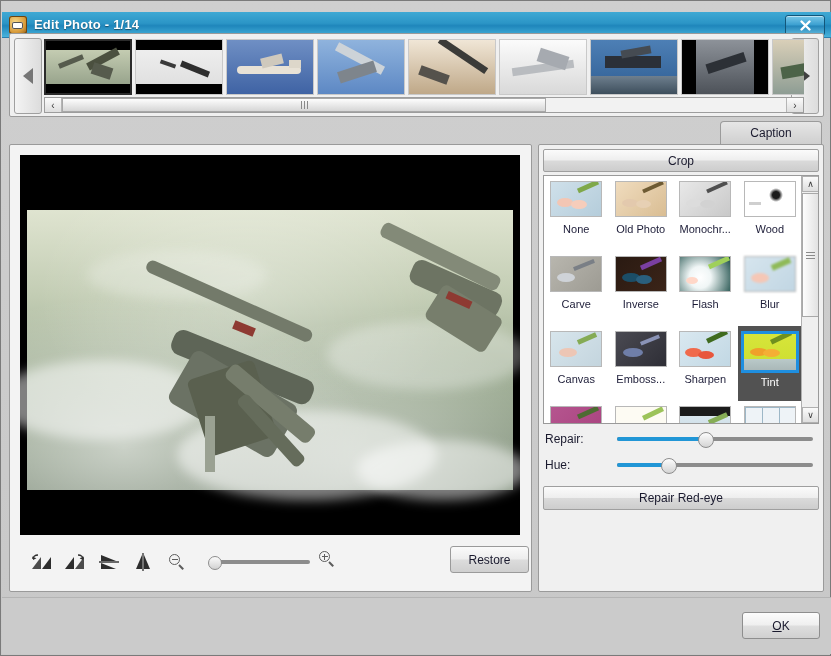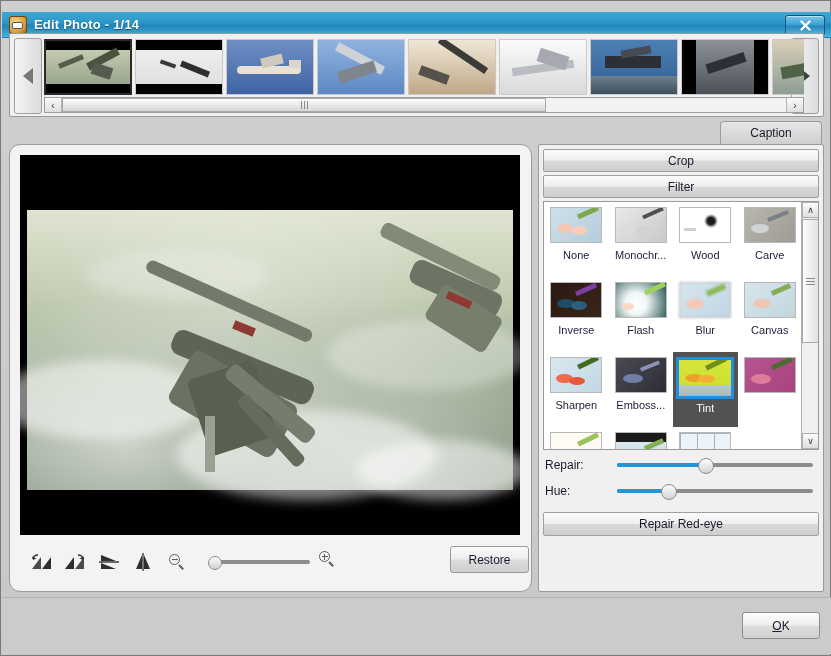--- a/index.html
+++ b/index.html
@@ -103,21 +103,21 @@
     border-radius:4px 4px 0 0;font-size:12px;cursor:pointer;
     background:linear-gradient(to bottom,#e6e6e6,#cfcfcf);
   }
   .tab.active{
     background:linear-gradient(to bottom,#fdfdfd,#f1f1f1);
     height:24px;font-weight:normal;
   }
   
   .left-panel{
     position:absolute;left:8px;top:143px;width:523px;height:448px;
-    background:#f3f3f3;border:1px solid #9a9a9a;box-sizing:border-box;border-radius:11px;
+    background:#f3f3f3;border:1px solid #9a9a9a;box-sizing:border-box;border-radius:2px;
   }
   .preview{
     position:absolute;left:10px;top:10px;width:500px;height:380px;
     background:#000;overflow:hidden;
   }
   .preview .photo{
     position:absolute;left:7px;top:55px;width:486px;height:280px;
     background:
       radial-gradient(ellipse at 20% 85%, rgba(255,255,255,.55) 0%, rgba(255,255,255,0) 45%),
       radial-gradient(ellipse at 70% 90%, rgba(255,255,255,.45) 0%, rgba(255,255,255,0) 40%),
@@ -427,34 +427,41 @@
           <span class="sg2"></span>
         </span>
     </div>
 
     <div class="restore-btn">Restore</div>
   </div>
 
   <div class="right-panel">
 
     <div class="acc-btn">Crop</div>
-    <div class="acc-btn">Filter</div>
 
     <div class="filter-area">
       <div class="filter-grid">
 
         <div class="fcell">
           <div class="fthumb" style="background:linear-gradient(135deg,#cfe0ea,#b5cddb);">
             <div style="position:absolute;left:6px;top:16px;width:16px;height:9px;border-radius:50%;background:#f3c6b4;"></div>
             <div style="position:absolute;left:20px;top:18px;width:16px;height:9px;border-radius:50%;background:#f6cdbb;"></div>
             <div style="position:absolute;left:26px;top:2px;width:22px;height:5px;transform:rotate(-24deg);background:#7fa84a;"></div>
           </div>
           <div class="flabel">None</div>
         </div>
 
+        <div class="fcell">
+          <div class="fthumb" style="background:linear-gradient(135deg,#f0dcbe,#d9bd93);">
+            <div style="position:absolute;left:6px;top:17px;width:16px;height:8px;border-radius:50%;background:#e3c9ad;"></div>
+            <div style="position:absolute;left:20px;top:18px;width:15px;height:8px;border-radius:50%;background:#e7d0b4;"></div>
+            <div style="position:absolute;left:26px;top:3px;width:22px;height:4px;transform:rotate(-24deg);background:#6e5b33;"></div>
+          </div>
+          <div class="flabel">Old Photo</div>
+        </div>
 
         <div class="fcell">
           <div class="fthumb" style="background:linear-gradient(135deg,#e8e8e8,#c9c9c9);">
             <div style="position:absolute;left:6px;top:17px;width:16px;height:8px;border-radius:50%;background:#dcdcdc;"></div>
             <div style="position:absolute;left:20px;top:18px;width:15px;height:8px;border-radius:50%;background:#d2d2d2;"></div>
             <div style="position:absolute;left:26px;top:3px;width:22px;height:4px;transform:rotate(-24deg);background:#4f4f4f;"></div>
           </div>
           <div class="flabel">Monochr...</div>
         </div>
 
@@ -501,34 +508,34 @@
 
         <div class="fcell">
           <div class="fthumb" style="background:linear-gradient(135deg,#d7e5ec,#c4d5de);">
             <div style="position:absolute;left:8px;top:16px;width:18px;height:9px;border-radius:50%;background:#edc6b5;"></div>
             <div style="position:absolute;left:26px;top:4px;width:20px;height:5px;transform:rotate(-24deg);background:#85ab55;"></div>
           </div>
           <div class="flabel">Canvas</div>
         </div>
 
         <div class="fcell">
+          <div class="fthumb" style="background:linear-gradient(135deg,#4a4a52,#2e2e36);">
+            <div style="position:absolute;left:7px;top:16px;width:20px;height:9px;border-radius:50%;background:#6f7ea8;"></div>
+            <div style="position:absolute;left:24px;top:6px;width:20px;height:4px;transform:rotate(-22deg);background:#8a93b6;"></div>
+          </div>
+          <div class="flabel">Emboss...</div>
+        </div>
+
+        <div class="fcell">
           <div class="fthumb" style="background:linear-gradient(135deg,#d9e8f0,#c2d8e4);">
             <div style="position:absolute;left:5px;top:16px;width:17px;height:9px;border-radius:50%;background:#f06a4c;"></div>
             <div style="position:absolute;left:18px;top:19px;width:16px;height:8px;border-radius:50%;background:#e8563c;"></div>
             <div style="position:absolute;left:26px;top:2px;width:22px;height:5px;transform:rotate(-26deg);background:#3f6b1f;"></div>
           </div>
           <div class="flabel">Sharpen</div>
-        </div>
-
-        <div class="fcell">
-          <div class="fthumb" style="background:linear-gradient(135deg,#4a4a52,#2e2e36);">
-            <div style="position:absolute;left:7px;top:16px;width:20px;height:9px;border-radius:50%;background:#6f7ea8;"></div>
-            <div style="position:absolute;left:24px;top:6px;width:20px;height:4px;transform:rotate(-22deg);background:#8a93b6;"></div>
-          </div>
-          <div class="flabel">Emboss...</div>
         </div>
 
         <div class="fcell sel">
           <div class="fthumb" style="background:linear-gradient(to bottom,#d7e53a 0%,#cfe033 70%,#b9c9c9 70%,#aab8b8 100%);">
             <div style="position:absolute;left:6px;top:14px;width:18px;height:8px;border-radius:50%;background:#f0a02a;"></div>
             <div style="position:absolute;left:19px;top:15px;width:17px;height:8px;border-radius:50%;background:#f5ae35;"></div>
             <div style="position:absolute;left:26px;top:1px;width:22px;height:5px;transform:rotate(-26deg);background:#6f8f1e;"></div>
           </div>
           <div class="flabel">Tint</div>
         </div>

